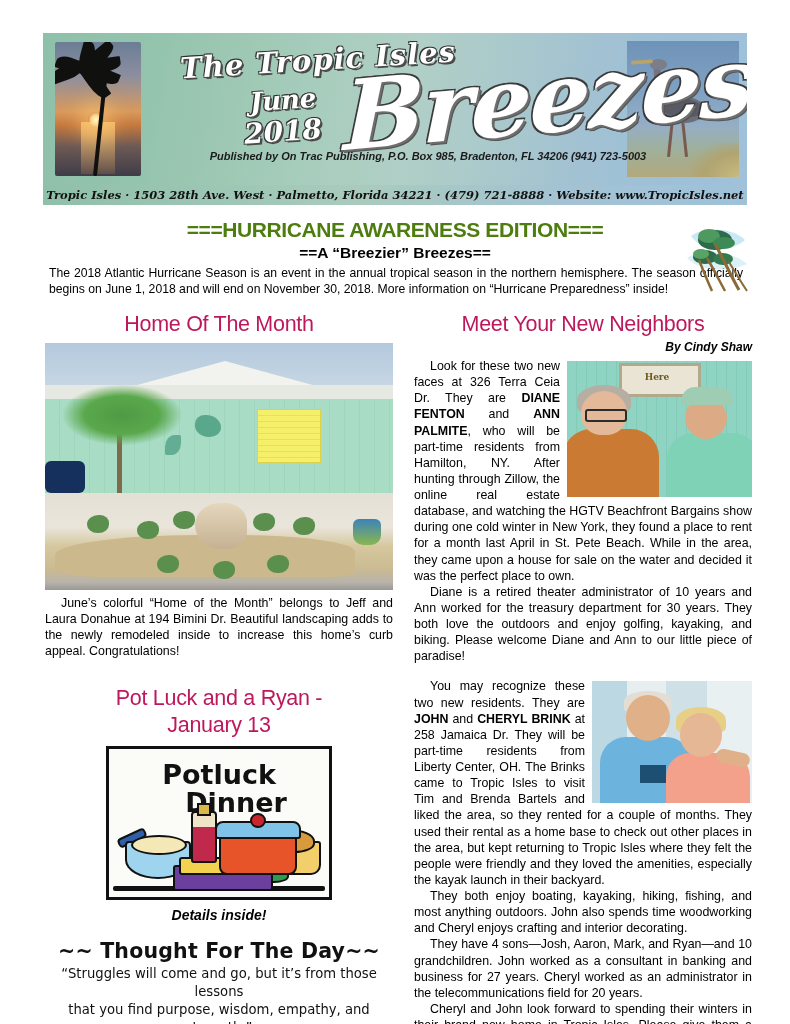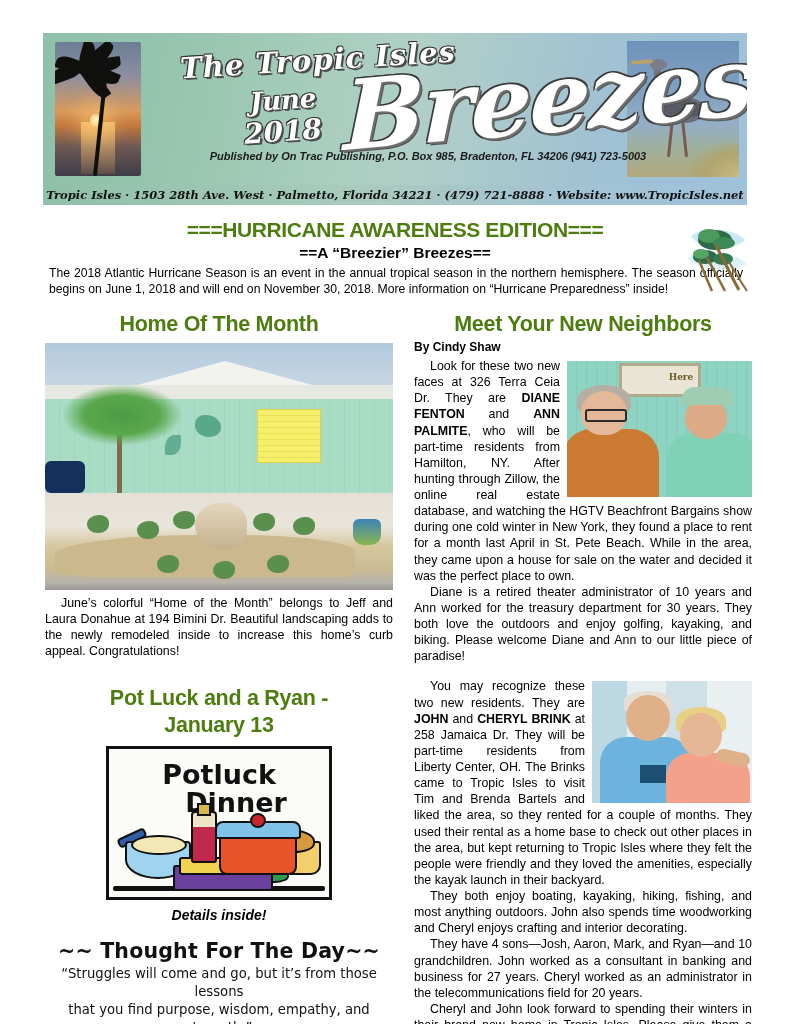--- a/index.html
+++ b/index.html
@@ -300,29 +300,30 @@
   }
   .col-right {
     position: absolute;
     left: 414px;
     top: 312px;
     width: 338px;
   }
   .sec-head {
     text-align: center;
     font-family: "Liberation Sans", sans-serif;
-    font-weight: bold;
+    font-weight: normal;
     font-size: 21.5px;
     letter-spacing: -0.3px;
-    color: #4d7c0f;
+    color: #be185d;
     margin: 0 0 6px 0;
   }
   .byline {
-    text-align: left;
-    font-family: "Liberation Sans", sans-serif;
+    text-align: right;
+    font-family: "Liberation Sans", sans-serif;
+    font-style: italic;
     font-weight: bold;
     font-size: 12px;
     margin: -3px 0 4px 0;
   }
   .body-text {
     font-family: "Liberation Sans", sans-serif;
     font-size: 12.4px;
     line-height: 1.30;
     text-align: justify;
     color: #000;
@@ -446,21 +447,21 @@
     position: relative;
     overflow: hidden;
   }
   .neigh1-photo {
     width: 185px; height: 136px;
     background: repeating-linear-gradient(90deg,#8fd4c3 0 9px,#83cbb9 9px 10px);
   }
   .n1-frame { position:absolute; left:52px; top:2px; width:76px; height:28px; background:#e9e4d4; border:3px solid #b0a98c; }
   .n1-frame-text {
     position:absolute; left:52px; top:11px; width:76px; text-align:center;
-    font-family:"DejaVu Serif", serif; font-weight:bold; font-size:9px; color:#6d5a23;padding-left:24px;
+    font-family:"DejaVu Serif", serif; font-weight:bold; font-size:9px; color:#6d5a23;
   }
   .n1-p1-head { position:absolute; left:14px; top:30px; width:46px; height:44px; background:#e3b99a; border-radius:50% 50% 45% 45%; }
   .n1-p1-hair { position:absolute; left:10px; top:24px; width:54px; height:30px; background:#b6aea2; border-radius:50% 50% 30% 30%; }
   .n1-p1-glass { position:absolute; left:18px; top:48px; width:38px; height:9px; border:2px solid #2b2b2b; border-radius:3px; }
   .n1-p1-body { position:absolute; left:-4px; top:68px; width:96px; height:70px; background:#cb7a34; border-radius:28px 28px 0 0; }
   .n1-p2-head { position:absolute; left:118px; top:36px; width:42px; height:42px; background:#dcab86; border-radius:50%; }
   .n1-p2-cap { position:absolute; left:114px; top:26px; width:52px; height:18px; background:#9fcdb3; border-radius:16px 16px 4px 4px; }
   .n1-p2-body { position:absolute; left:100px; top:72px; width:92px; height:66px; background:#7fd2b6; border-radius:26px 26px 0 0; }
 
   .neigh2-photo {

